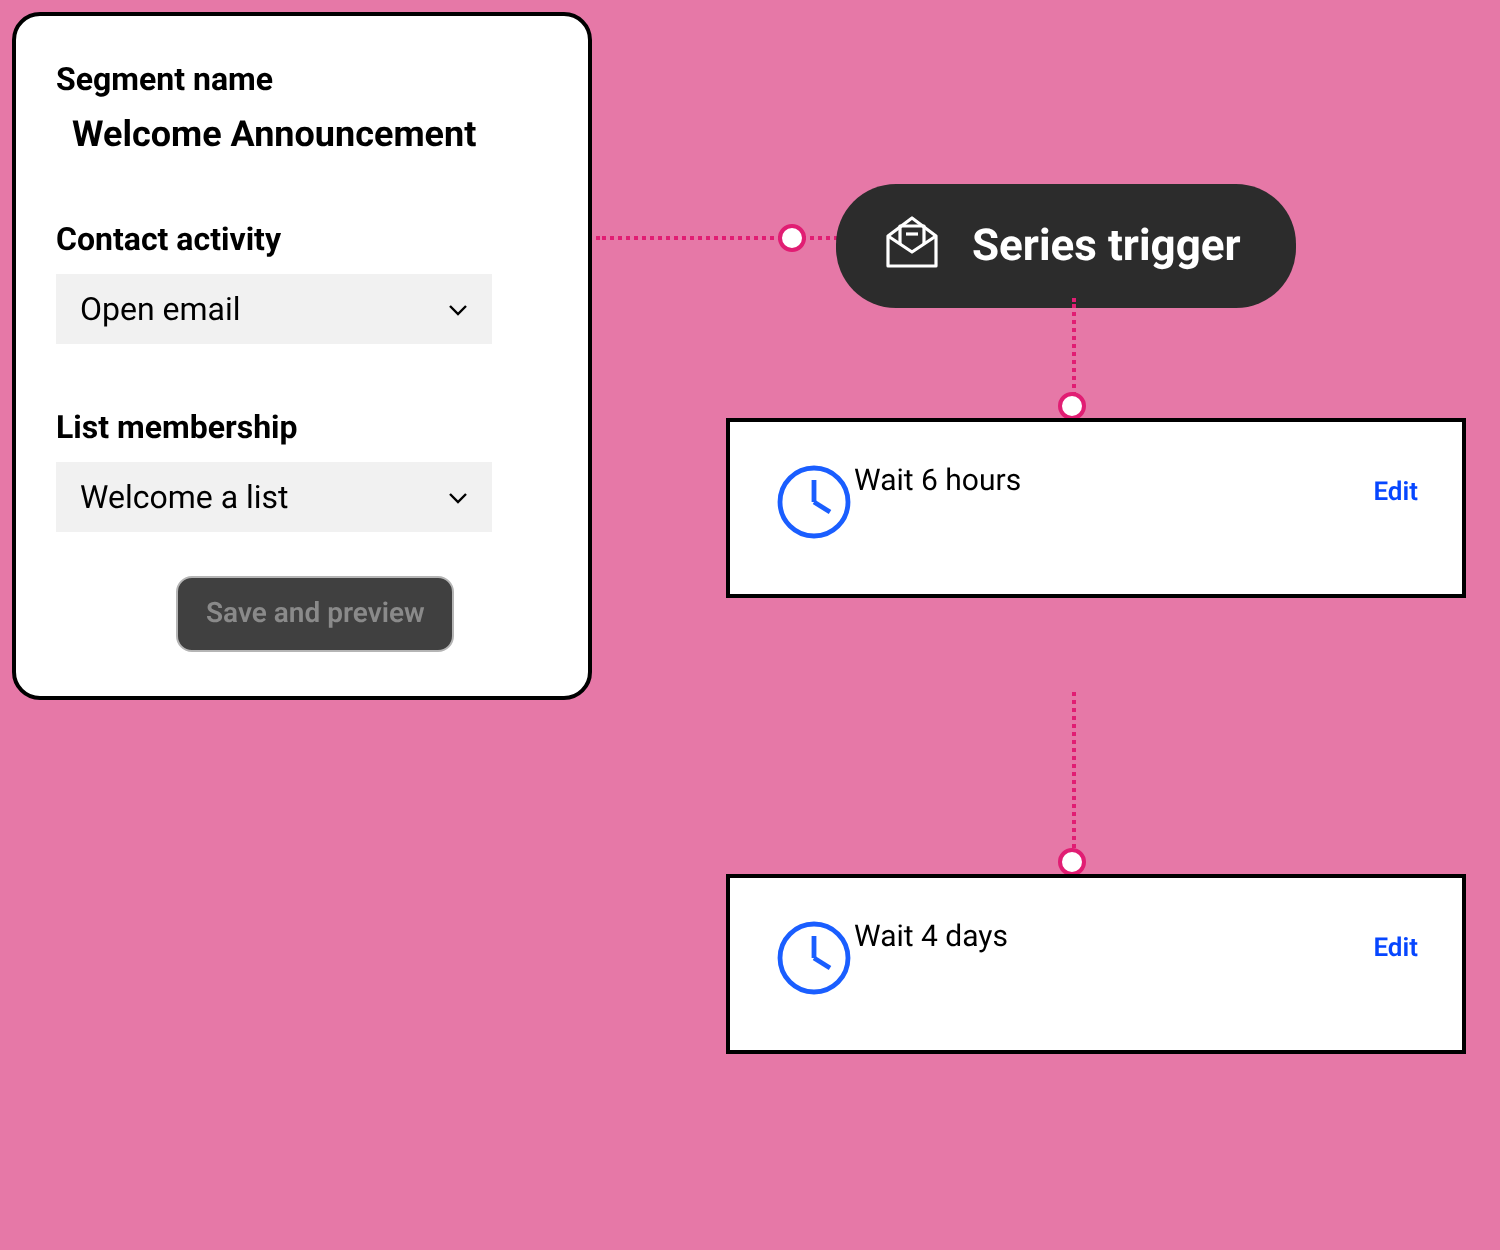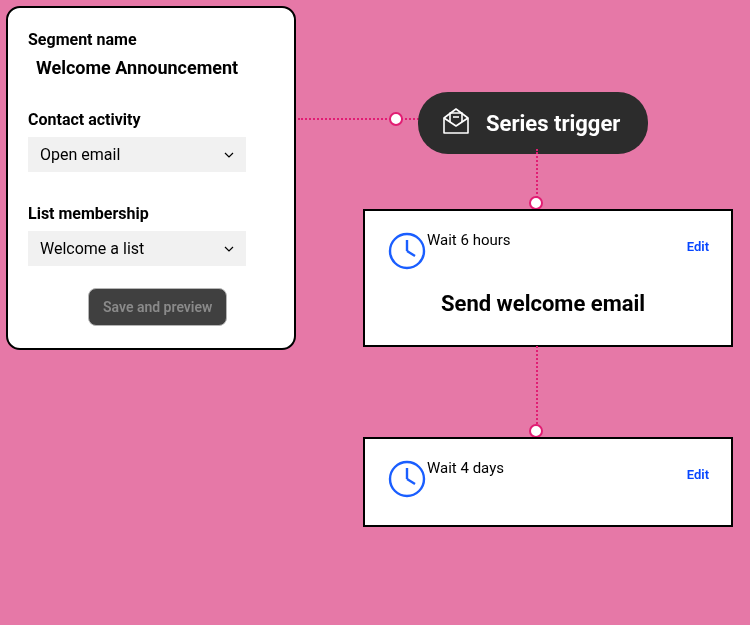--- a/index.html
+++ b/index.html
@@ -233,21 +233,20 @@
     <span class="clock-icon">
       <svg width="40" height="40" viewBox="0 0 40 40" fill="none" stroke="#1a5eff" stroke-width="2.4">
         <circle cx="20" cy="20" r="17"></circle>
         <line x1="20" y1="20" x2="20" y2="9"></line>
         <line x1="20" y1="20" x2="28" y2="25"></line>
       </svg>
     </span>
     <span class="wait-text">Wait 6 hours</span>
     <span class="edit-link">Edit</span>
   </div>
-  <div class="step-title">Send welcome email</div>
 </div>
 
 <div class="connector-line-3"></div>
 <div class="connector-dot dot-3"></div>
 
 <div class="step-card step-2">
   <div class="step-header">
     <span class="clock-icon">
       <svg width="40" height="40" viewBox="0 0 40 40" fill="none" stroke="#1a5eff" stroke-width="2.4">
         <circle cx="20" cy="20" r="17"></circle>

